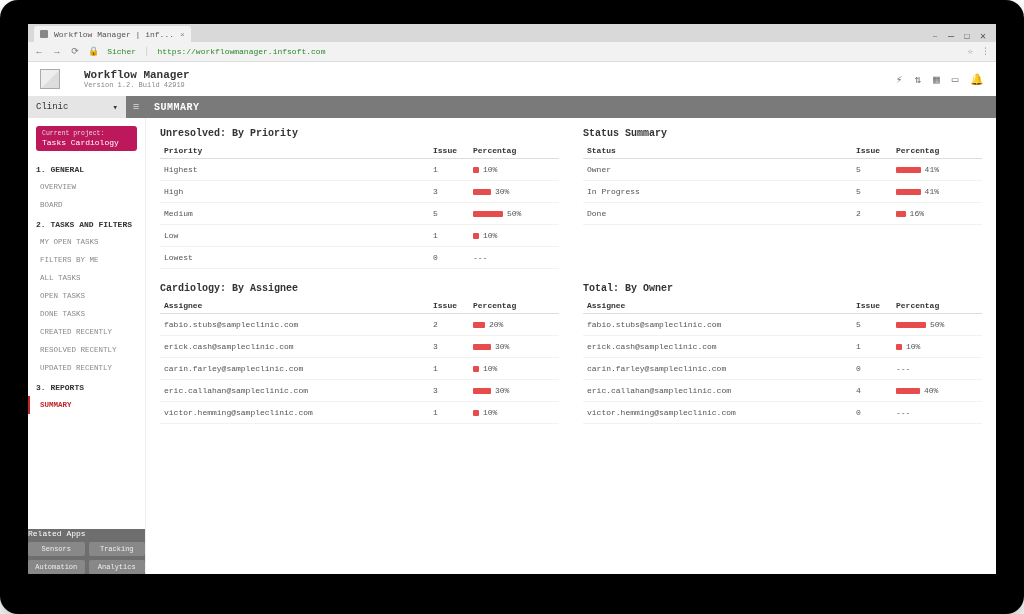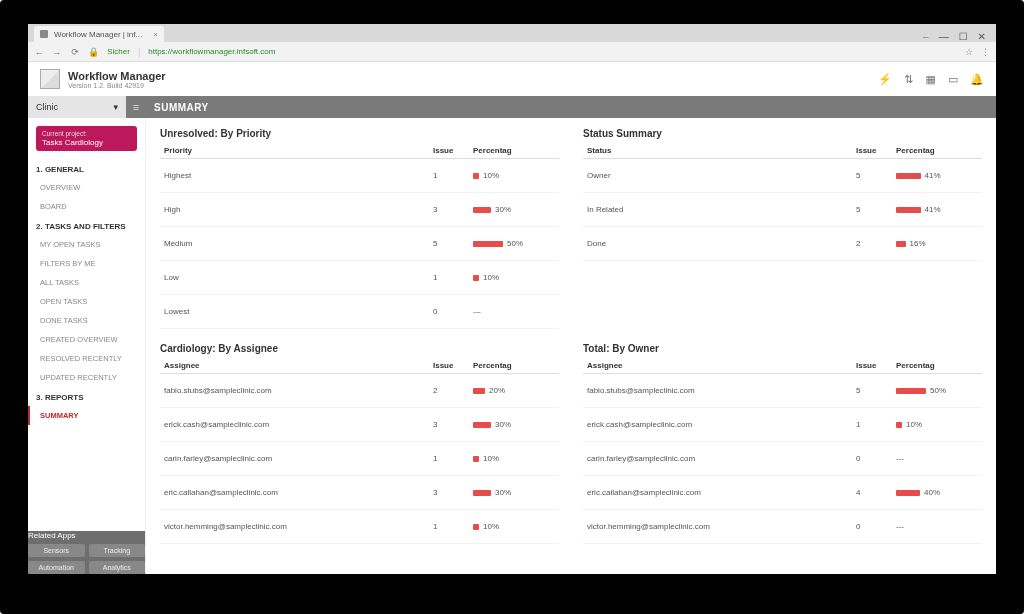--- a/index.html
+++ b/index.html
@@ -8,23 +8,24 @@
     font-size: 9px;
     background: #fff;
     width: 1024px;
     height: 614px;
     overflow: hidden;
   }
   .device-frame {
     width: 1024px;
     height: 614px;
     background: #000;
-    border-radius: 4px;
+    border-radius: 18px;
     padding: 24px 28px 40px 28px;
     box-shadow: 0 8px 20px rgba(0,0,0,0.25);
+    font-family: Liberation Mono, monospace;
   }
   .screen {
     width: 100%;
     height: 100%;
     background: #fff;
     display: flex;
     flex-direction: column;
     overflow: hidden;
   }
   
@@ -73,21 +74,21 @@
   .addrbar .navbtn { color:#777; cursor:pointer; width:10px; text-align:center; }
   .addrbar .secure { color:#2a8a2a; font-size:8px; }
   .addrbar .url { color:#2a8a2a; font-size:8px; }
   .addrbar .right { margin-left:auto; display:flex; gap:8px; align-items:center; color:#888; }
   
   .app-header {
     height: 34px;
     display: flex;
     align-items: center;
     padding: 0 12px;
-    gap: 8px;
+    gap: 24px;
   }
   .app-logo {
     width: 20px; height: 20px;
     border: 1px solid #aaa;
     background: linear-gradient(135deg,#eee 50%,#ddd 50%);
   }
   .app-title { font-size: 11px; font-weight:bold; color:#333; }
   .app-sub { font-size: 7px; color:#888; }
   .header-icons { margin-left:auto; display:flex; gap:12px; color:#777; font-size:11px; }
   .header-icons span { cursor:pointer; }
@@ -206,21 +207,21 @@
   }
   table.rep th {
     text-align:left;
     font-weight:bold;
     color:#333;
     padding:3px 4px;
     border-bottom:1px solid #ddd;
     font-size:8px;
   }
   table.rep td {
-    padding:12px 4px;
+    padding:6px 4px;
     border-bottom:1px solid #f2f2f2;
   }
   .pct-cell { white-space:nowrap; }
   .pbar {
     display:inline-block;
     height:6px;
     background:#e74c4c;
     vertical-align:middle;
     margin-right:4px;
     border-radius:1px;
@@ -296,21 +297,21 @@
         <div id="nav-groups">
             <div class="nav-group-title">1. GENERAL</div>
             <div class="nav-item">OVERVIEW</div>
             <div class="nav-item">BOARD</div>
             <div class="nav-group-title">2. TASKS AND FILTERS</div>
             <div class="nav-item">MY OPEN TASKS</div>
             <div class="nav-item">FILTERS BY ME</div>
             <div class="nav-item">ALL TASKS</div>
             <div class="nav-item">OPEN TASKS</div>
             <div class="nav-item">DONE TASKS</div>
-            <div class="nav-item">CREATED OVERVIEW</div>
+            <div class="nav-item">CREATED RECENTLY</div>
             <div class="nav-item">RESOLVED RECENTLY</div>
             <div class="nav-item">UPDATED RECENTLY</div>
             <div class="nav-group-title">3. REPORTS</div>
             <div class="nav-item active">SUMMARY</div>
           </div>
         <div class="sidebar-bottom">
           <div class="rel-title">Related Apps</div>
           <div class="rel-grid" id="rel-grid">
               <div class="rel-btn">Sensors</div>
               <div class="rel-btn">Tracking</div>
@@ -371,21 +372,21 @@
               <th class="col-pct">Percentag</th>
             </tr>
               </thead>
             <tbody id="tb-status">
                 <tr>
                   <td>Owner</td>
                   <td>5</td>
                   <td class="pct-cell"><span class="pbar" style="width: 24.6px;"></span><span>41%</span></td>
                 </tr>
                 <tr>
-                  <td>In Related</td>
+                  <td>In Progress</td>
                   <td>5</td>
                   <td class="pct-cell"><span class="pbar" style="width: 24.6px;"></span><span>41%</span></td>
                 </tr>
                 <tr>
                   <td>Done</td>
                   <td>2</td>
                   <td class="pct-cell"><span class="pbar" style="width: 9.6px;"></span><span>16%</span></td>
                 </tr>
               </tbody>
           </table>

